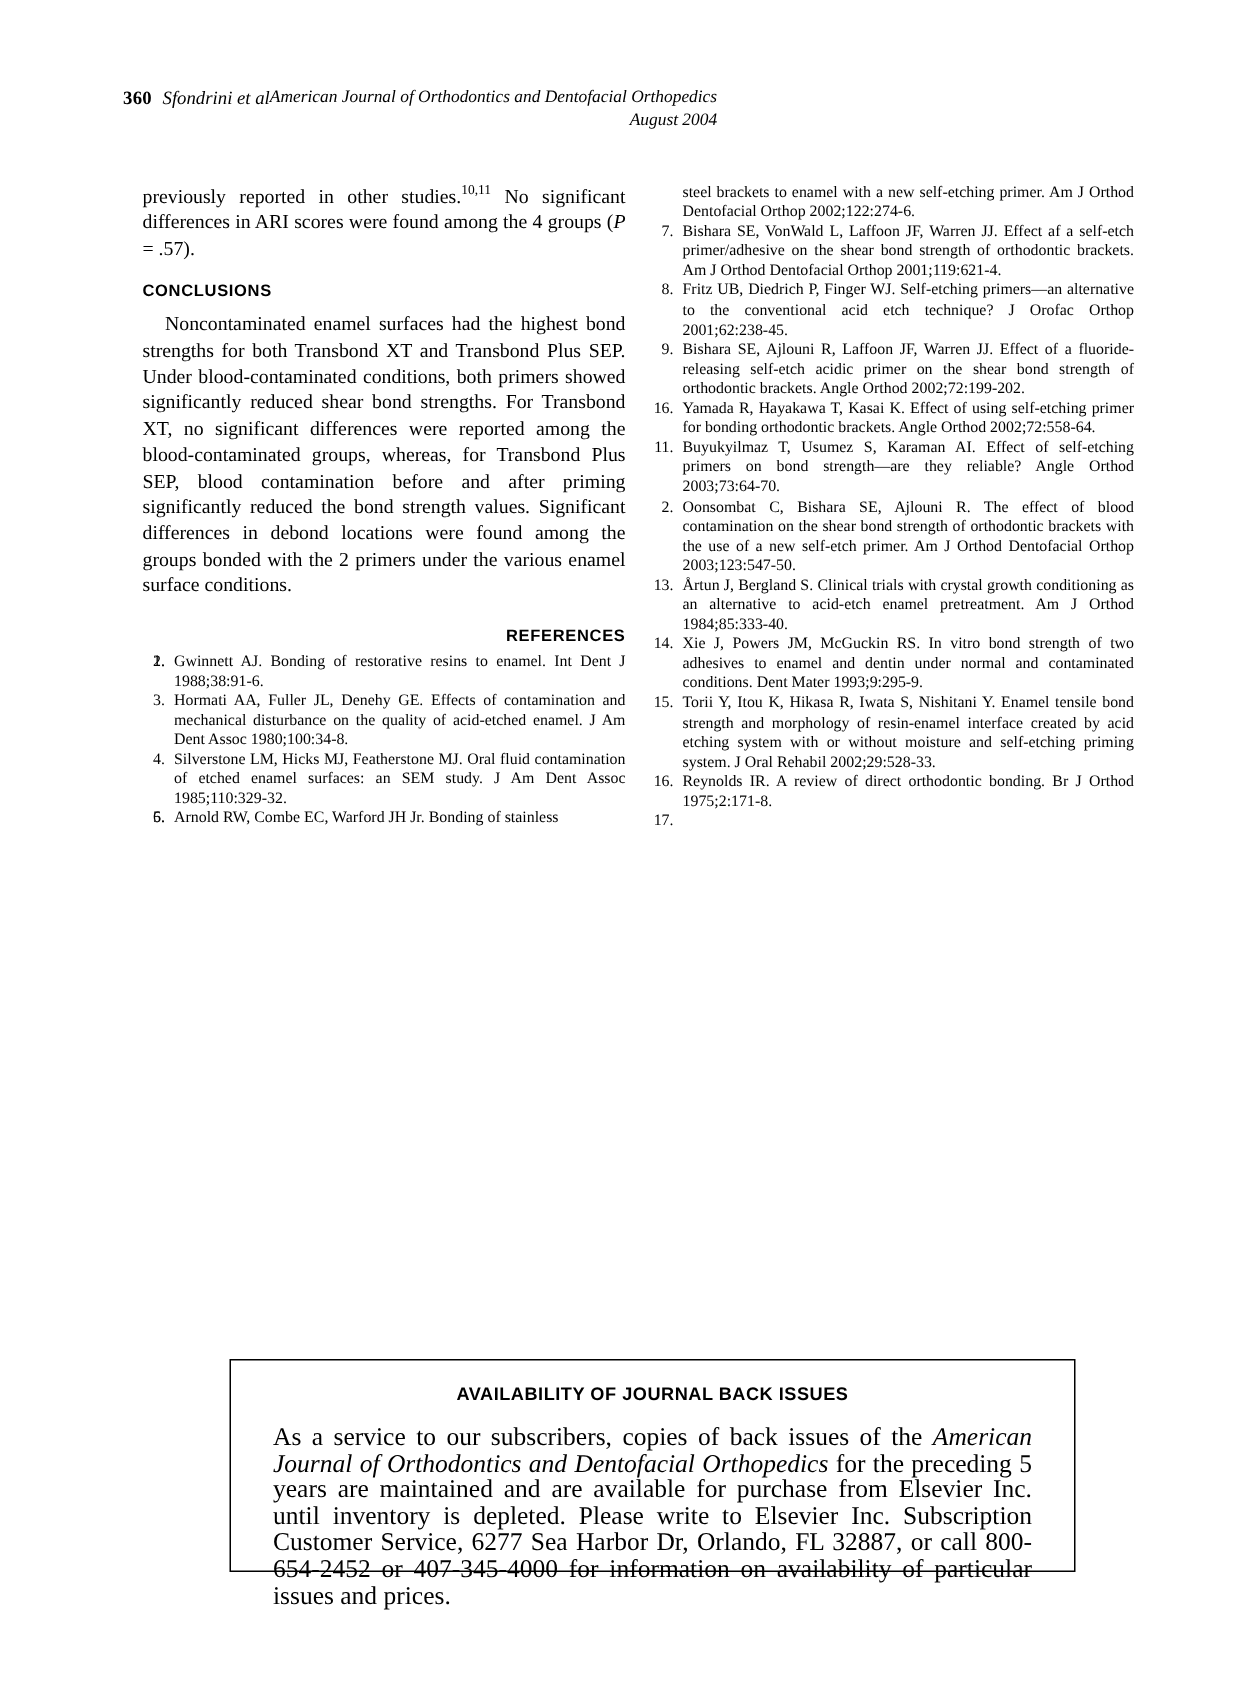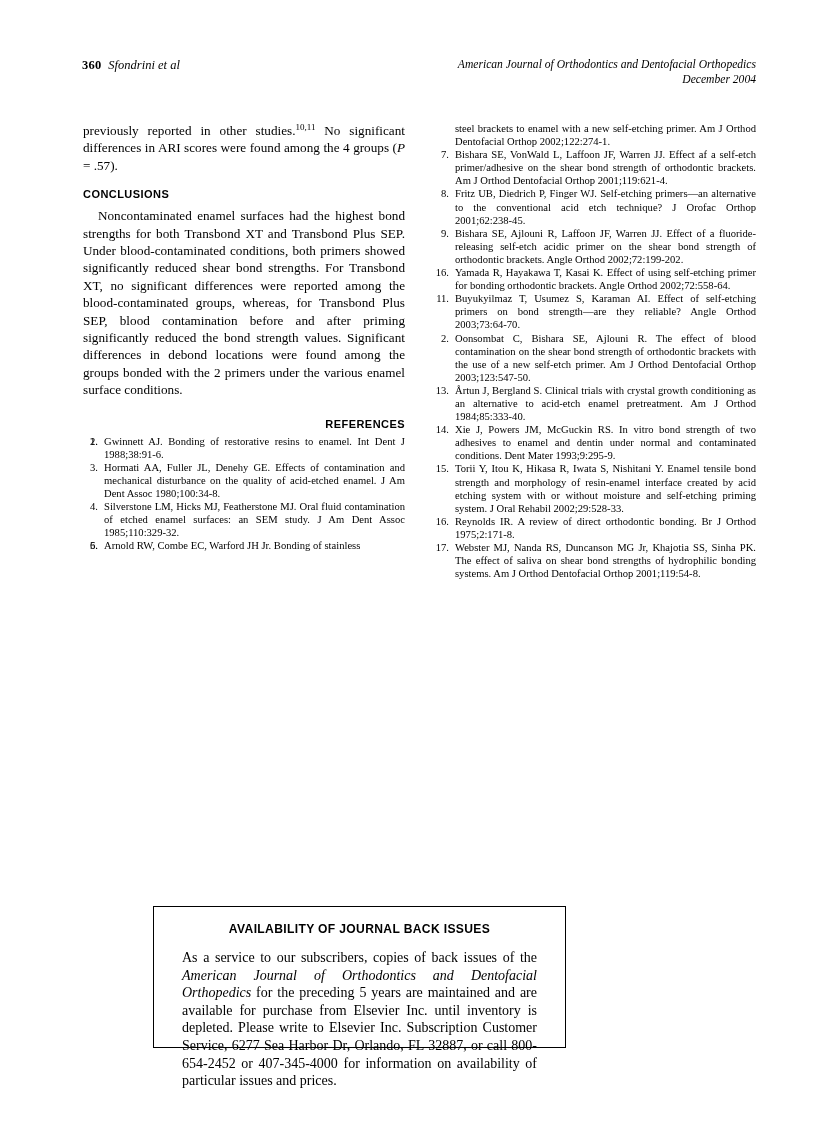--- a/index.html
+++ b/index.html
@@ -23,21 +23,21 @@
     height: 1122px;
   }
 
   
   .runhead {
     position: absolute;
     left: 82px;
     top: 58px;
     width: 674px;
     display: flex;
-    justify-content: space-between;
+    justify-content: flex-start;
     align-items: flex-start;
   }
   .runhead-left {
     font-size: 12.5px;
     line-height: 15px;
     white-space: nowrap;
   }
   .runhead-left .pagenum {
     font-weight: bold;
     font-style: normal;
@@ -54,21 +54,21 @@
     text-align: right;
     white-space: nowrap;
   }
 
   
   .col {
     position: absolute;
     top: 122px;
     width: 322px;
   }
-  .col-left  { left: 83px; }
+  .col-left  { left: 95px; }
   .col-right { left: 434px; }
 
   p.body {
     margin: 0 0 0 0;
     font-size: 13.2px;
     line-height: 17.4px;
     text-align: justify;
     text-justify: inter-word;
     hyphens: none;
   }
@@ -125,55 +125,55 @@
     text-align: justify;
     text-justify: inter-word;
     margin: 0;
   }
 
   
   .notice {
     position: absolute;
     left: 153px;
     top: 906px;
-    width: 413px;
+    width: 564px;
     height: 142px;
     border: 1.6px solid #000;
     box-sizing: border-box;
     background: #fff;
   }
   .notice-title {
     font-family: "Liberation Sans", "DejaVu Sans", sans-serif;
     font-size: 12.1px;
     font-weight: bold;
     text-align: center;
     letter-spacing: 0.35px;
     margin: 15px 0 0 0;
   }
   .notice-body {
-    font-size: 14px;
+    font-size: 17px;
     line-height: 17.6px;
     text-align: justify;
     text-justify: inter-word;
     margin: 13px 28px 0 28px;
   }
   .notice-body i { font-style: italic; }
 </style>
 </head>
 <body>
 
 <div class="page">
 
   <div class="runhead">
     <div class="runhead-left">
       <span class="pagenum">360</span><span class="authors">Sfondrini et al</span>
     </div>
     <div class="runhead-right">
       <span>American Journal of Orthodontics and Dentofacial Orthopedics</span><br>
-      <span>December 2004</span>
+      <span>August 2004</span>
     </div>
   </div>
 
   <div class="col col-left">
 
     <p class="body"><span>previously reported in other studies.</span><sup class="ref">10,11</sup><span> No significant differences in ARI scores were found among the 4 groups (</span><i>P</i><span> = .57).</span></p>
 
     <h2 class="section">CONCLUSIONS</h2>
 
     <p class="body indent">Noncontaminated enamel surfaces had the highest bond strengths for both Transbond XT and Transbond Plus SEP. Under blood-contaminated conditions, both primers showed significantly reduced shear bond strengths. For Transbond XT, no significant differences were reported among the blood-contaminated groups, whereas, for Transbond Plus SEP, blood contamination before and after priming significantly reduced the bond strength values. Significant differences in debond locations were found among the groups bonded with the 2 primers under the various enamel surface conditions.</p>
@@ -185,34 +185,34 @@
       <li><span class="num">2</span><span>Gwinnett AJ. Bonding of restorative resins to enamel. Int Dent J 1988;38:91-6.</span></li>
       <li><span class="num">3</span><span>Hormati AA, Fuller JL, Denehy GE. Effects of contamination and mechanical disturbance on the quality of acid-etched enamel. J Am Dent Assoc 1980;100:34-8.</span></li>
       <li><span class="num">4</span><span>Silverstone LM, Hicks MJ, Featherstone MJ. Oral fluid contamination of etched enamel surfaces: an SEM study. J Am Dent Assoc 1985;110:329-32.</span></li>
       <li><span class="num">5</span></li>
       <li><span class="num">6</span><span>Arnold RW, Combe EC, Warford JH Jr. Bonding of stainless</span></li>
     </ol>
   </div>
 
   <div class="col col-right">
 
-    <p class="runover">steel brackets to enamel with a new self-etching primer. Am J Orthod Dentofacial Orthop 2002;122:274-1.</p>
+    <p class="runover">steel brackets to enamel with a new self-etching primer. Am J Orthod Dentofacial Orthop 2002;122:274-6.</p>
 
     <ol class="reflist">
       <li><span class="num">7</span><span>Bishara SE, VonWald L, Laffoon JF, Warren JJ. Effect af a self-etch primer/adhesive on the shear bond strength of orthodontic brackets. Am J Orthod Dentofacial Orthop 2001;119:621-4.</span></li>
       <li><span class="num">8</span><span>Fritz UB, Diedrich P, Finger WJ. Self-etching primers—an alternative to the conventional acid etch technique? J Orofac Orthop 2001;62:238-45.</span></li>
       <li><span class="num">9</span><span>Bishara SE, Ajlouni R, Laffoon JF, Warren JJ. Effect of a fluoride-releasing self-etch acidic primer on the shear bond strength of orthodontic brackets. Angle Orthod 2002;72:199-202.</span></li>
       <li><span class="num">16</span><span>Yamada R, Hayakawa T, Kasai K. Effect of using self-etching primer for bonding orthodontic brackets. Angle Orthod 2002;72:558-64.</span></li>
       <li><span class="num">11</span><span>Buyukyilmaz T, Usumez S, Karaman AI. Effect of self-etching primers on bond strength—are they reliable? Angle Orthod 2003;73:64-70.</span></li>
       <li><span class="num">2</span><span>Oonsombat C, Bishara SE, Ajlouni R. The effect of blood contamination on the shear bond strength of orthodontic brackets with the use of a new self-etch primer. Am J Orthod Dentofacial Orthop 2003;123:547-50.</span></li>
       <li><span class="num">13</span><span>Årtun J, Bergland S. Clinical trials with crystal growth conditioning as an alternative to acid-etch enamel pretreatment. Am J Orthod 1984;85:333-40.</span></li>
       <li><span class="num">14</span><span>Xie J, Powers JM, McGuckin RS. In vitro bond strength of two adhesives to enamel and dentin under normal and contaminated conditions. Dent Mater 1993;9:295-9.</span></li>
       <li><span class="num">15</span><span>Torii Y, Itou K, Hikasa R, Iwata S, Nishitani Y. Enamel tensile bond strength and morphology of resin-enamel interface created by acid etching system with or without moisture and self-etching priming system. J Oral Rehabil 2002;29:528-33.</span></li>
       <li><span class="num">16</span><span>Reynolds IR. A review of direct orthodontic bonding. Br J Orthod 1975;2:171-8.</span></li>
-      <li><span class="num">17</span><span>Webster MJ, Nanda RS, Duncanson MG Jr, Khajotia SS, Sinha PK. The effect of saliva on shear bond strengths of hydrophilic bonding systems. Am J Orthod Dentofacial Orthop 2001;119:54-8.</span></li>
+      <li><span class="num">17</span></li>
     </ol>
   </div>
 
   <div class="notice">
     <div class="notice-title">AVAILABILITY OF JOURNAL BACK ISSUES</div>
     <div class="notice-body"><span>As a service to our subscribers, copies of back issues of the </span><i>American Journal of Orthodontics and Dentofacial Orthopedics</i><span> for the preceding 5 years are maintained and are available for purchase from Elsevier Inc. until inventory is depleted. Please write to Elsevier Inc. Subscription Customer Service, 6277 Sea Harbor Dr, Orlando, FL 32887, or call 800-654-2452 or 407-345-4000 for information on availability of particular issues and prices.</span></div>
   </div>
 
 </div>
 

